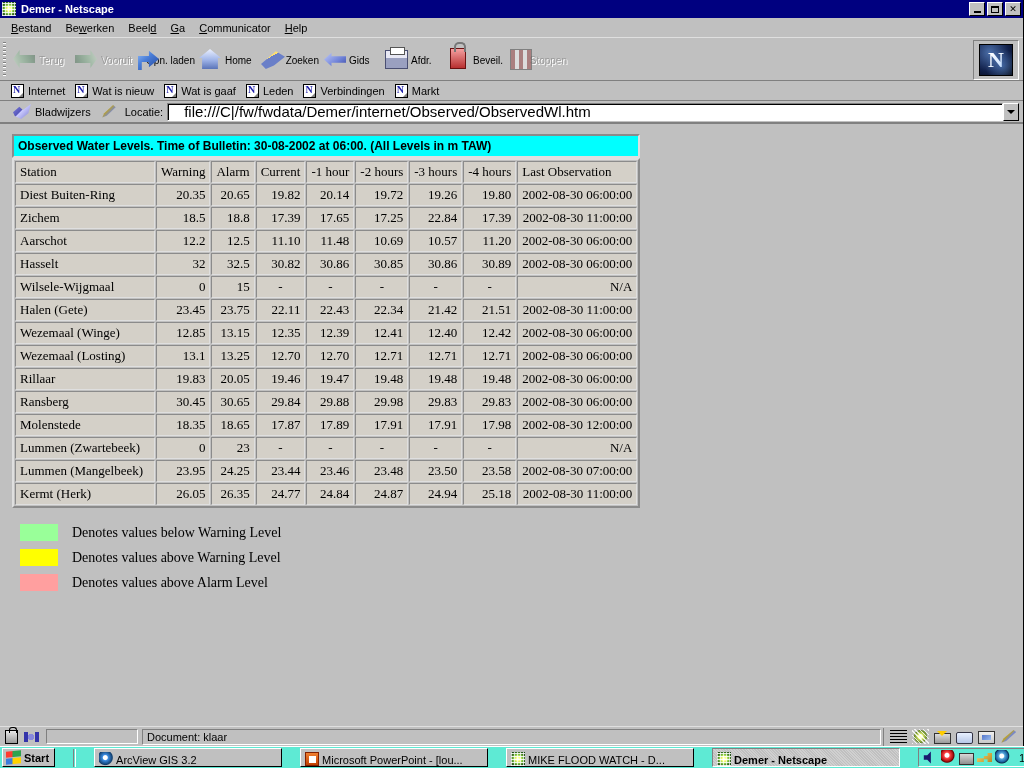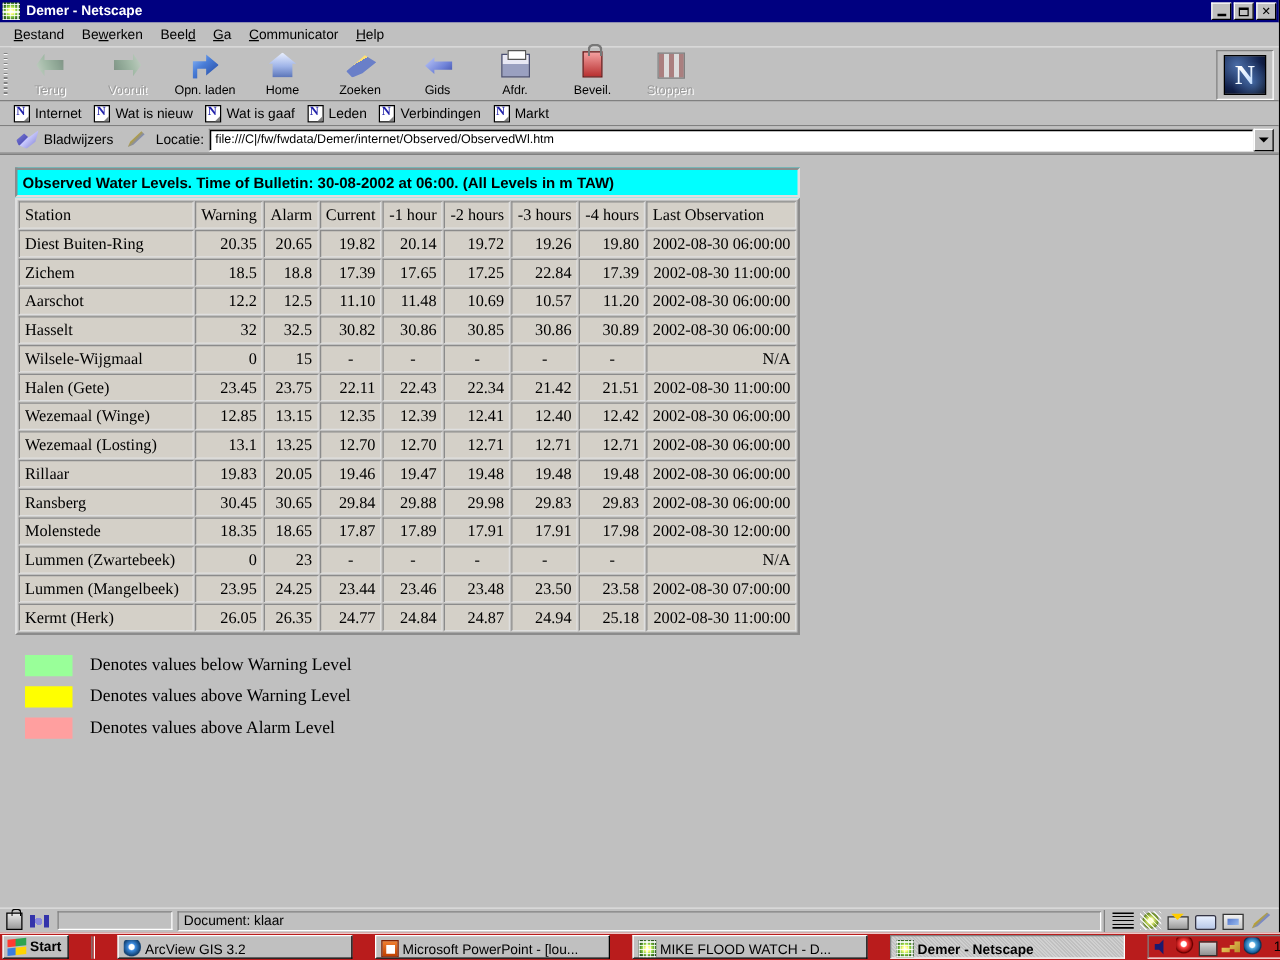--- a/index.html
+++ b/index.html
@@ -97,21 +97,21 @@
     display: flex; align-items: center; justify-content: center;
     background: #c0c0c0;
   }
   .grip i {
     display: block; width: 3px; height: 80%;
     background-image: repeating-linear-gradient(0deg,#fff 0 1px,#808080 1px 2px,transparent 2px 4px);
   }
   .navbtns { display: flex; align-items: stretch; }
   .navbtn {
     width: 62px;
-    display: flex; flex-direction: column;
+    display: flex; flex-direction: row;
     align-items: center; justify-content: flex-start;
     padding-top: 2px;
     cursor: default;
   }
   .navbtn .ic { height: 26px; width: 30px; position: relative; }
   .navbtn .lb { font-size: 10px; color: #000; margin-top: 1px; white-space: nowrap; }
   .navbtn.disabled .lb { color: #9a9a9a; text-shadow: 1px 1px 0 #fff; }
   .navbtn.disabled .ic { opacity: .45; filter: grayscale(.45); }
   #nslogo-wrap {
     position: absolute; right: 4px; top: 2px;
@@ -183,22 +183,22 @@
     flex: 0 0 16px;
   }
   #loc-label { font-size: 11px; margin: 0 4px 0 2px; }
   #urlbox {
     flex: 1 1 auto; height: 18px;
     background: #fff;
     border: 1px solid #808080;
     border-right-color:#fff; border-bottom-color:#fff;
     box-shadow: inset 1px 1px 0 #000;
     display: flex; align-items: center;
-    padding: 0 4px;
-    font-size: 10px; color: #000;
+    padding: 0 16px;
+    font-size: 15px; color: #000;
     overflow: hidden; white-space: nowrap;
   }
   #url-drop {
     flex: 0 0 16px; width: 16px; height: 18px;
     margin-right: 4px;
     background: #c0c0c0;
     border: 1px solid #fff; border-right-color:#000; border-bottom-color:#000;
     display: flex; align-items: center; justify-content: center;
   }
   .caret-dn { width:0;height:0;border-left:4px solid transparent;border-right:4px solid transparent;border-top:4px solid #000; }
@@ -360,21 +360,21 @@
   }
   .ci-pencil {
     background: linear-gradient(135deg,#ffe070 0%,#b8a030 45%,#7788cc 55%,#445599 100%);
     clip-path: polygon(8% 92%, 20% 64%, 80% 6%, 95% 20%, 36% 80%);
   }
 
   
   #taskbar {
     position: absolute; left: 0; bottom: 0;
     width: 1024px; height: 22px;
-    background: #b91c1c;
+    background: #5eead4;
     border-top: 1px solid #fff;
     display: flex; align-items: center;
     padding: 1px 2px;
     gap: 18px;
   }
   #start-btn {
     display: flex; align-items: center;
     height: 19px; padding: 0 5px 0 3px;
     background: #c0c0c0;
     border: 1px solid #fff; border-right-color:#000; border-bottom-color:#000;

